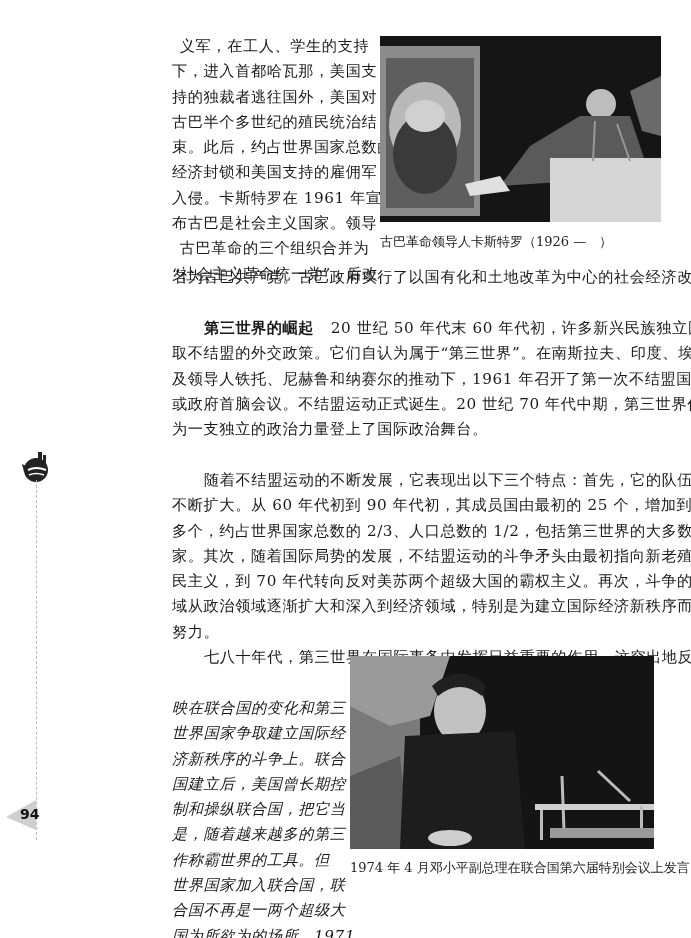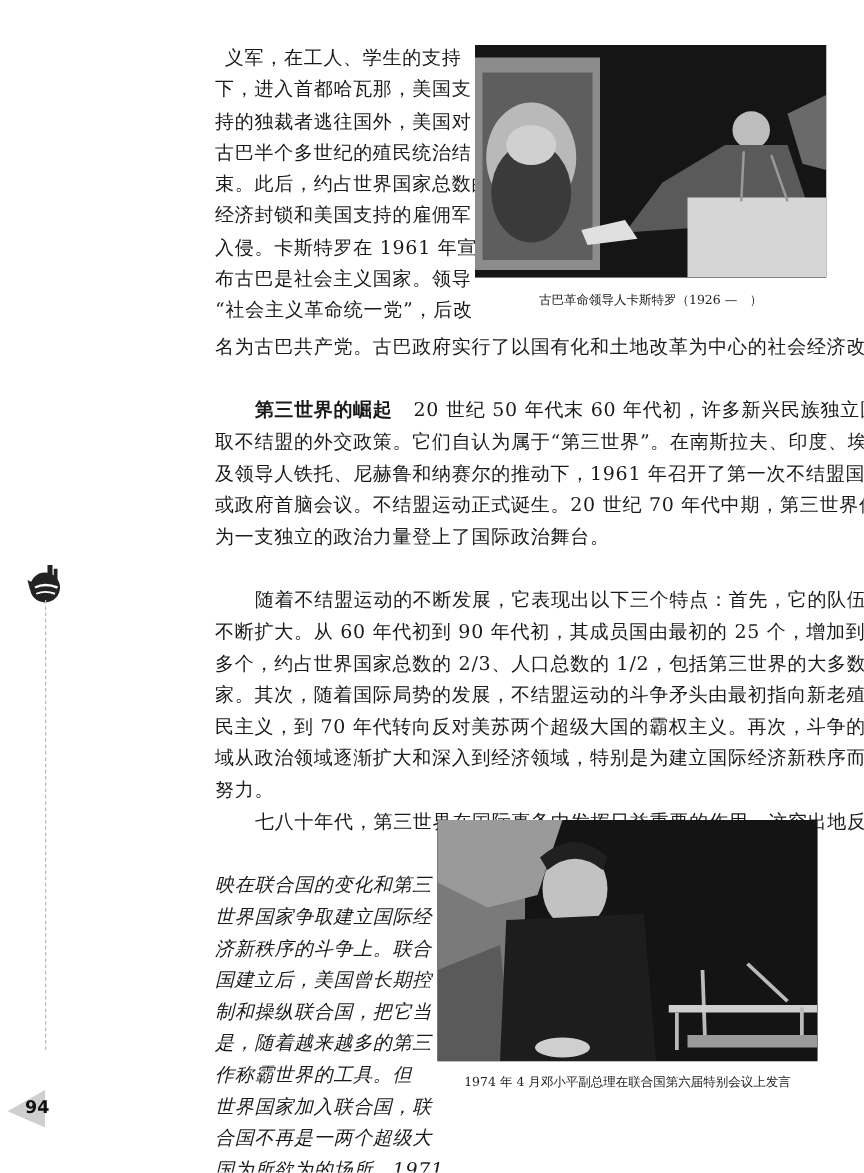--- a/index.html
+++ b/index.html
@@ -3,24 +3,24 @@
 <meta charset="utf-8">
 <style>
   html, body { margin: 0; padding: 0; background: #ffffff; }
   body { width: 691px; height: 938px; position: relative; overflow: hidden;
          font-family: "DejaVu Serif", "Liberation Serif", serif; color: #1a1a1a; }
   .text { position: absolute; font-size: 15.2px; line-height: 25.3px; letter-spacing: 0.6px; }
   .line { display: block; white-space: nowrap; }
   .indent { padding-left: 32px; }
   .bold-head { font-family: "DejaVu Sans", "Liberation Sans", sans-serif; font-weight: bold; letter-spacing: 0.5px; margin-right: 17px; }
   .photo { position: absolute; background: #111; overflow: hidden; }
-  .caption { position: absolute; font-size: 10px; color: #222; white-space: nowrap; text-align: center; }
+  .caption { position: absolute; font-size: 13px; color: #222; white-space: nowrap; }
   .margin-rule { position: absolute; left: 36px; top: 480px; width: 0; height: 360px; border-left: 1px dashed #bbb; }
   .emblem { position: absolute; left: 16px; top: 448px; width: 40px; height: 40px; }
-  .page-num { position: absolute; left: 6px; top: 872px; width: 34px; height: 30px; }
+  .page-num { position: absolute; left: 6px; top: 800px; width: 34px; height: 30px; }
   .page-num span { position: absolute; left: 14px; top: 6px; font-family: "DejaVu Sans", sans-serif; font-weight: bold; font-size: 14px; color: #111; }
 </style>
 </head>
 <body>
 
 <div class="emblem">
   <svg width="40" height="40" viewBox="0 0 40 40">
     <circle cx="20" cy="22" r="12" fill="#222"></circle>
     <rect x="22" y="4" width="4" height="14" fill="#222"></rect>
     <rect x="27" y="7" width="3" height="10" fill="#222"></rect>
@@ -39,20 +39,21 @@
 
 <div class="text" style="left:172px; top:34px; width:205px;text-align:center;">
   <span class="line">义军，在工人、学生的支持</span>
   <span class="line">下，进入首都哈瓦那，美国支</span>
   <span class="line">持的独裁者逃往国外，美国对</span>
   <span class="line">古巴半个多世纪的殖民统治结</span>
   <span class="line">束。此后，约占世界国家总数的</span>
   <span class="line">经济封锁和美国支持的雇佣军</span>
   <span class="line">入侵。卡斯特罗在 1961 年宣</span>
   <span class="line">布古巴是社会主义国家。领导</span>
+  <span class="line">古巴革命的三个组织合并为</span>
   <span class="line">“社会主义革命统一党”，后改</span>
 </div>
 
 <div class="photo" style="left:380px; top:36px; width:281px; height:186px;">
   <svg width="281" height="186" viewBox="0 0 281 186">
     <rect width="281" height="186" fill="#151515"></rect>
     <rect x="0" y="10" width="100" height="170" fill="#8c8c8c"></rect>
     <rect x="6" y="22" width="88" height="150" fill="#5e5e5e"></rect>
     <ellipse cx="45" cy="90" rx="36" ry="44" fill="#b9b9b9"></ellipse>
     <ellipse cx="45" cy="118" rx="32" ry="40" fill="#3a3a3a"></ellipse>

